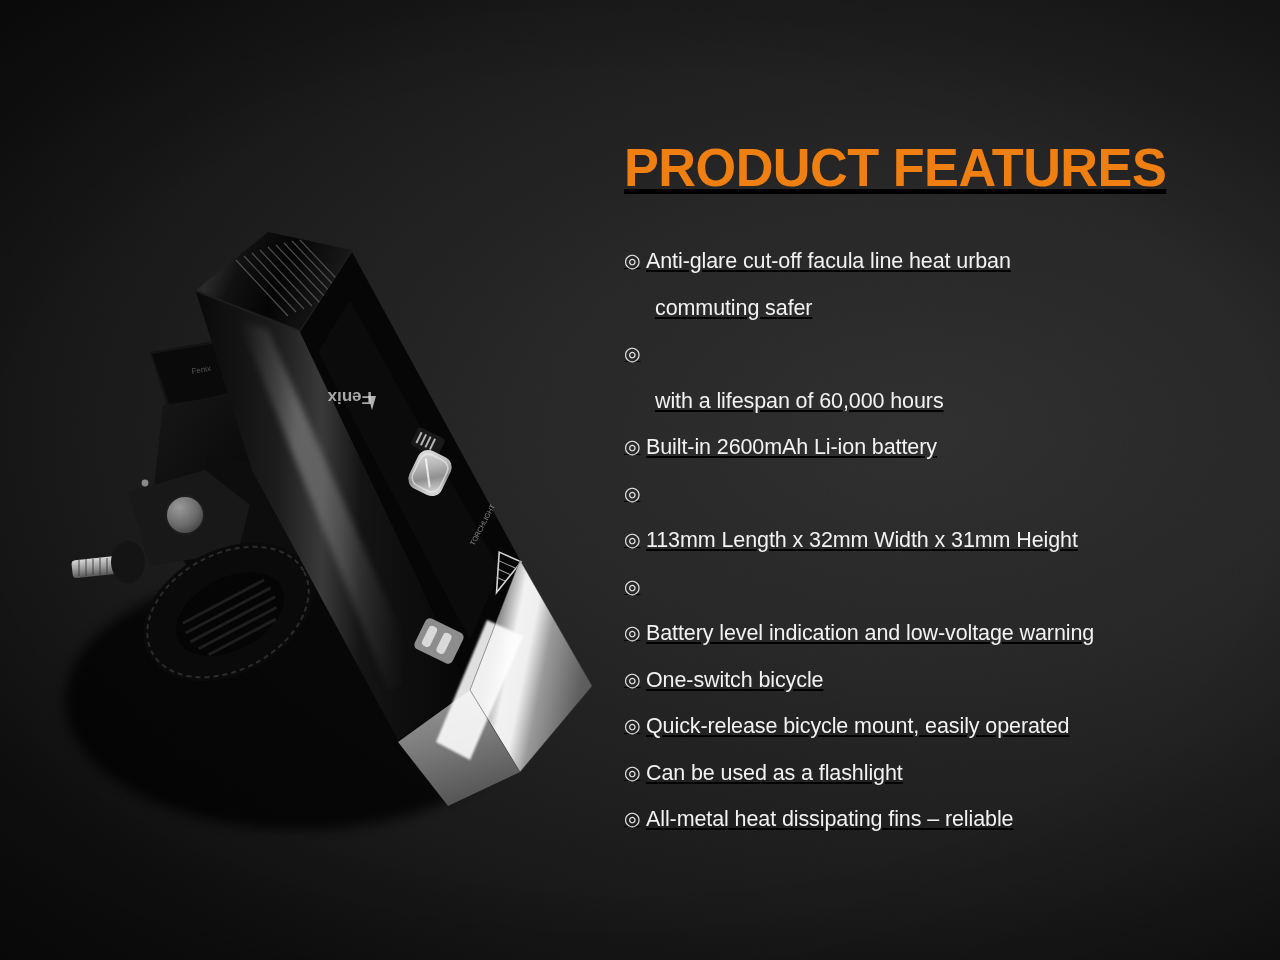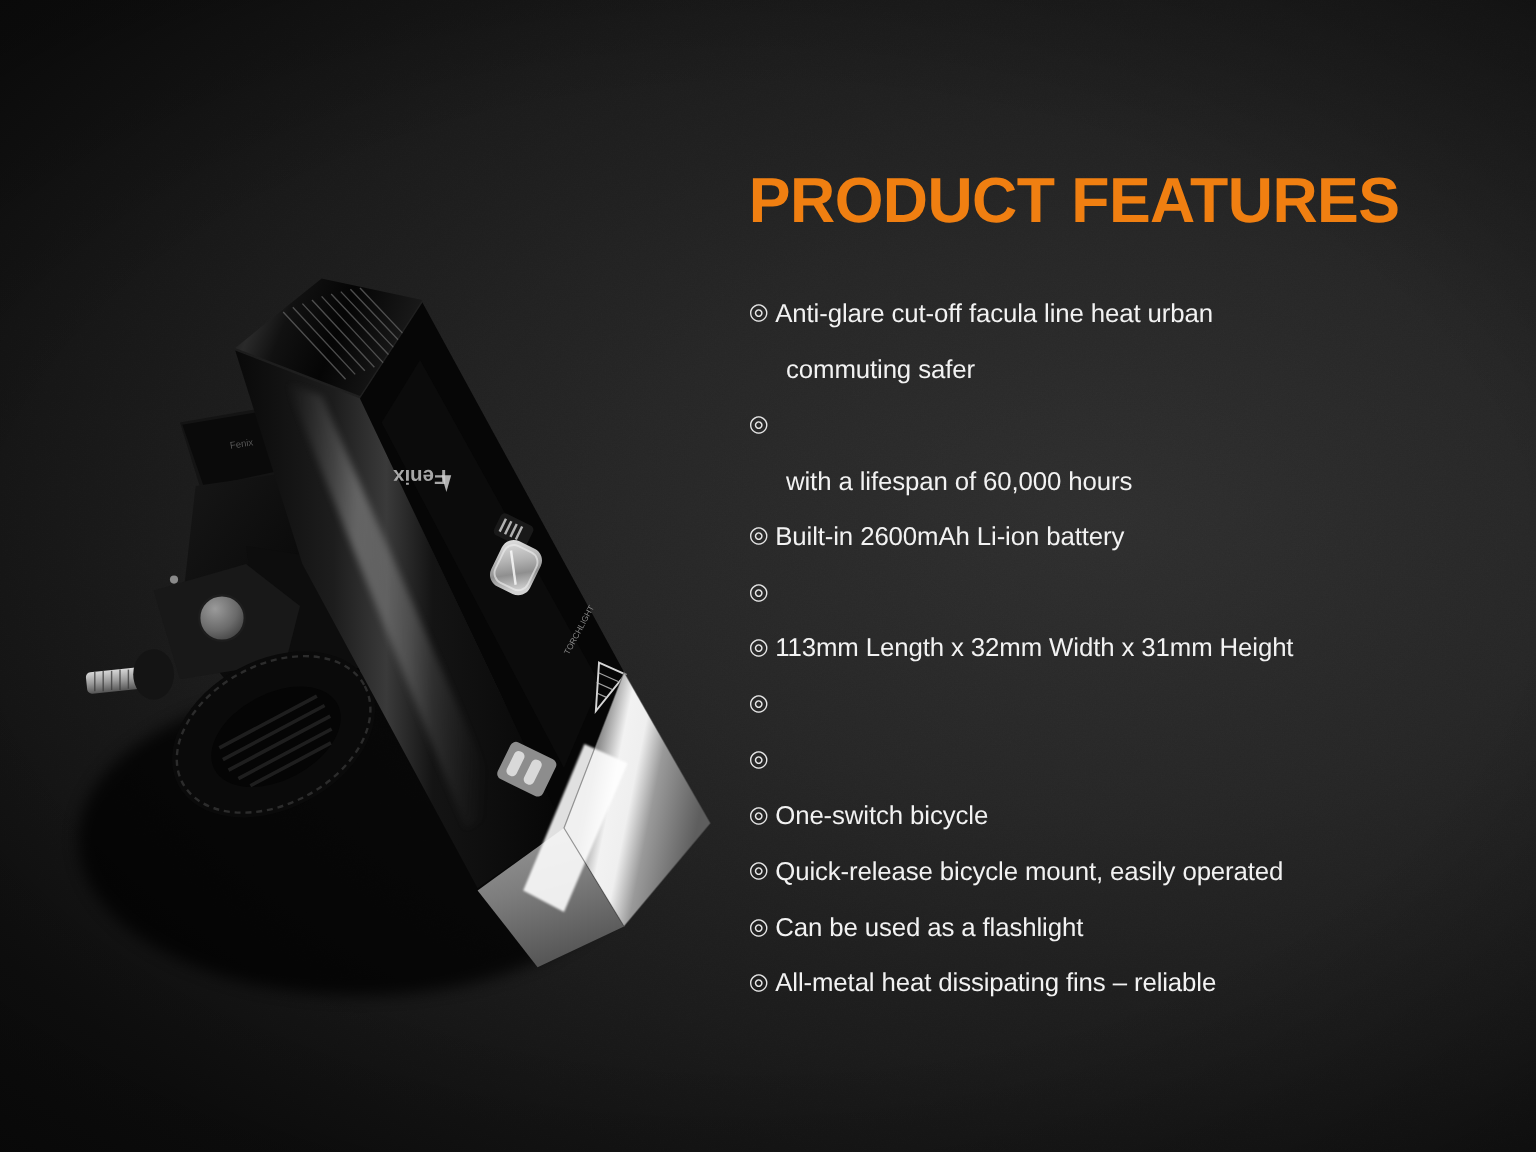--- a/index.html
+++ b/index.html
@@ -35,20 +35,21 @@
 
   
   #photo { position:absolute; left:0; top:0; width:620px; height:960px; }
   #photo svg { display:block; }
 
   
   #panel {
     position:absolute;
     left:624px; top:140px;
     width:600px;
+    text-decoration:underline;
   }
 
   #title {
     font-size:53px;
     font-weight:bold;
     letter-spacing:-0.5px;
     line-height:1.06;
     color:#F07F11;
     white-space:nowrap;
     transform:scaleX(.985);
@@ -315,20 +316,21 @@
         </div>
         <div class="feat">
           <span class="marker">◎</span>
           <span class="label">113mm Length x 32mm Width x 31mm Height</span>
         </div>
         <div class="feat">
           <span class="marker">◎</span>
         </div>
         <div class="feat">
           <span class="marker">◎</span>
+          <span class="label">Battery level indication and low-voltage warning</span>
         </div>
         <div class="feat">
           <span class="marker">◎</span>
           <span class="label">One-switch bicycle</span>
         </div>
         <div class="feat">
           <span class="marker">◎</span>
           <span class="label">Quick-release bicycle mount, easily operated</span>
         </div>
         <div class="feat">

